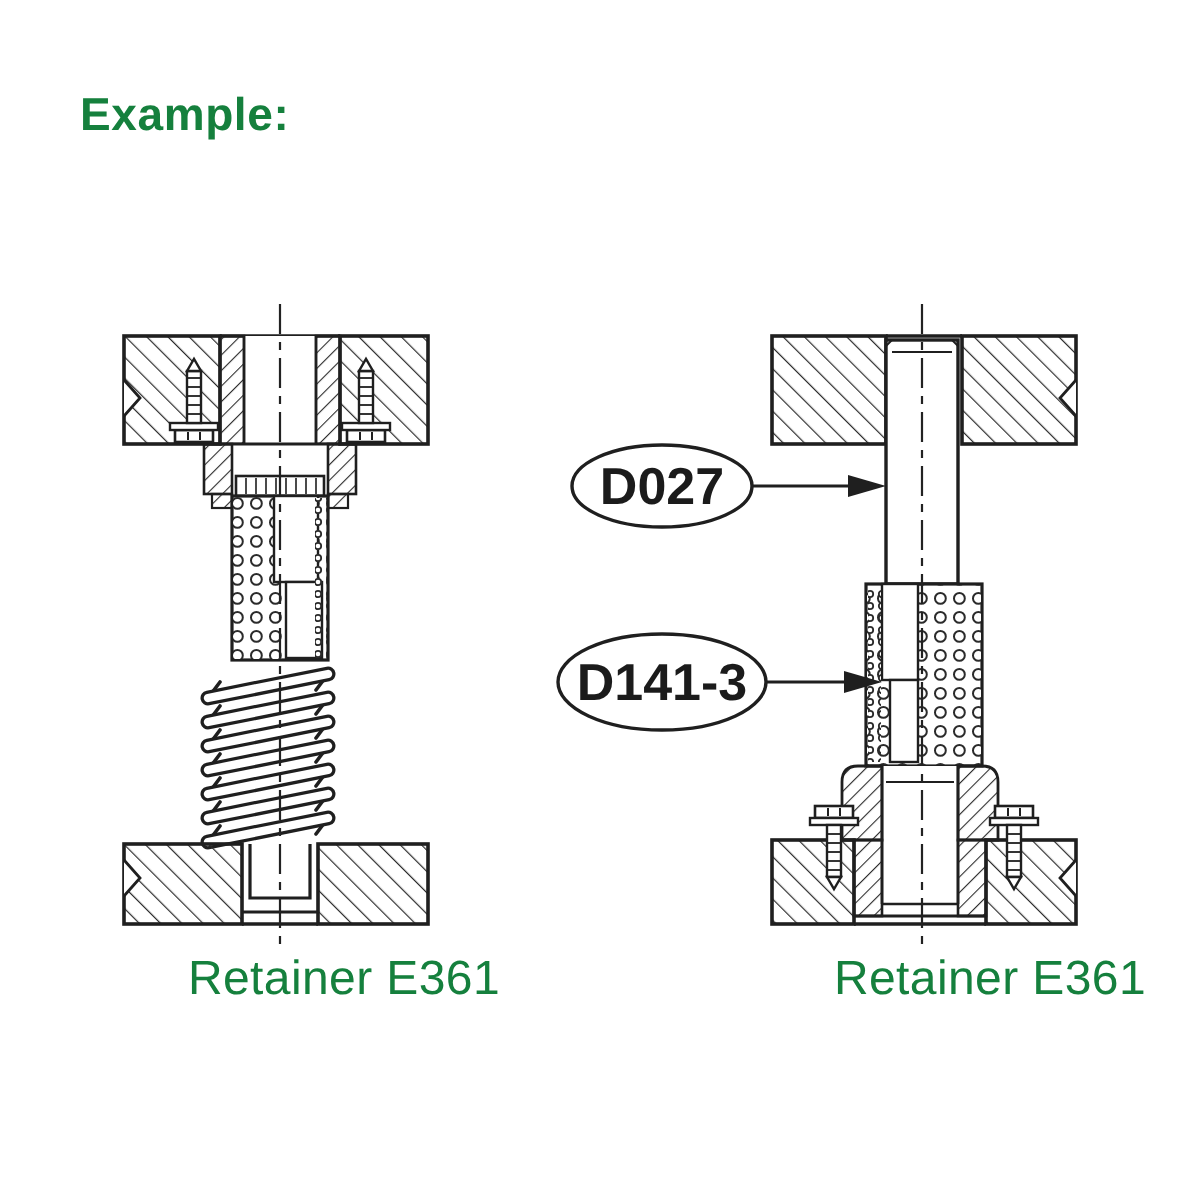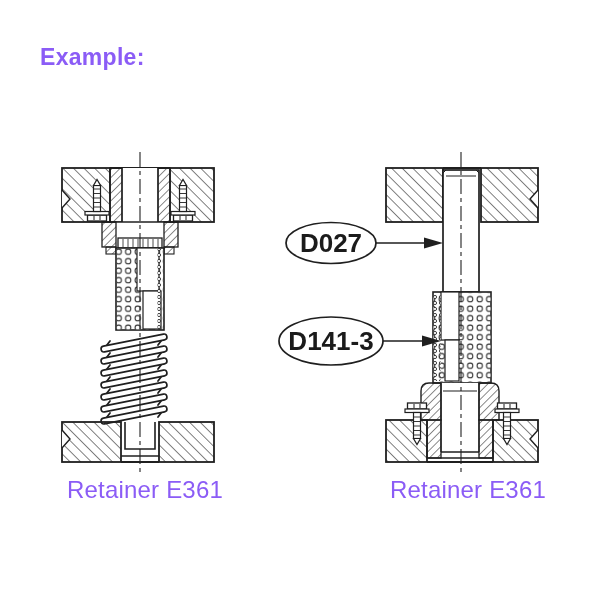--- a/index.html
+++ b/index.html
@@ -1,22 +1,22 @@
 <!DOCTYPE html>
 <html><head>
 <meta charset="utf-8">
 <style>
   html,body{margin:0;padding:0;background:#fff;}
   .canvas{position:relative;width:600px;height:600px;background:#ffffff;overflow:hidden;
-          font-family:"Liberation Sans",sans-serif;color:#8b5cf6;}
+          font-family:"Liberation Sans",sans-serif;color:#15803d;}
   .canvas svg{position:absolute;left:0;top:0;}
   .lbl-en{position:absolute;left:40px;top:44px;font-size:23px;font-weight:600;letter-spacing:.3px;}
   .lbl-ar{position:absolute;right:14px;top:42px;font-size:22px;font-weight:700;direction:rtl;
           font-family:"DejaVu Sans",sans-serif;}
-  .caption{position:absolute;top:476px;width:210px;text-align:center;font-size:24px;font-weight:400;letter-spacing:.2px;}
+  .caption{position:absolute;top:476px;width:210px;text-align:right;font-size:24px;font-weight:400;letter-spacing:.2px;}
   .caption.left{left:40px;}
   .caption.right{left:363px;}
   text{font-family:"Liberation Sans",sans-serif;fill:#1b1b1b;}
 </style>
 </head>
 <body>
 
 <div class="canvas">
 
   <div class="lbl-en">Example:</div>

